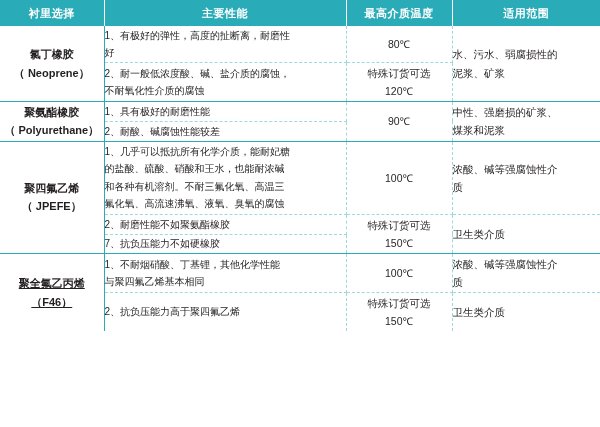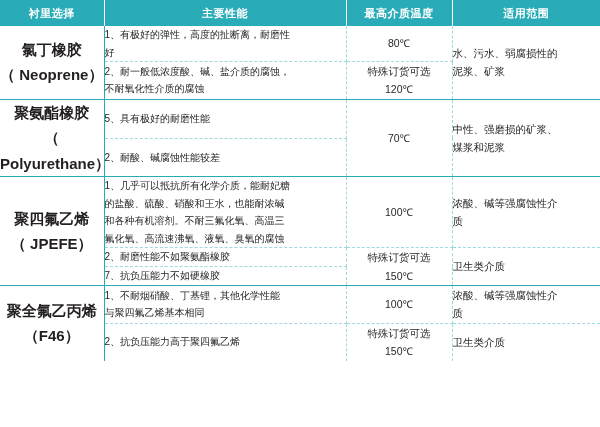--- a/index.html
+++ b/index.html
@@ -43,21 +43,21 @@
     width: 242px;
   }
   .col-temp {
     width: 106px;
   }
   .col-scope {
     width: 148px;
   }
   .name-cell {
     text-align: center;
-    font-size: 15px;
+    font-size: 11px;
     font-weight: bold;
     line-height: 1.7;
     color: #231f20;
     border-right: 1px solid #2aacb8;
     border-bottom: 1px solid #2aacb8;
     padding: 2px 4px;
   }
   .perf-cell {
     font-size: 10px;
     line-height: 1.75;
@@ -153,24 +153,24 @@
         <span class="line">120℃</span>
       </td>
     </tr>
 
     <tr>
       <td class="name-cell" rowspan="2">
         <span class="line">聚氨酯橡胶</span>
         <span class="line">（ Polyurethane）</span>
       </td>
       <td class="perf-cell">
-        <span class="line">5、具有极好的耐磨性能</span>
+        <span class="line">1、具有极好的耐磨性能</span>
       </td>
       <td class="temp-cell solid-bottom" rowspan="2">
-        <span class="line">70℃</span>
+        <span class="line">90℃</span>
       </td>
       <td class="scope-cell solid-bottom" rowspan="2">
         <span class="line">中性、强磨损的矿浆、</span>
         <span class="line">煤浆和泥浆</span>
       </td>
     </tr>
     <tr>
       <td class="perf-cell solid-bottom">
         <span class="line">2、耐酸、碱腐蚀性能较差</span>
       </td>
@@ -207,21 +207,21 @@
         <span class="line">卫生类介质</span>
       </td>
     </tr>
     <tr>
       <td class="perf-cell solid-bottom">
         <span class="line">7、抗负压能力不如硬橡胶</span>
       </td>
     </tr>
 
     <tr>
-      <td class="name-cell" rowspan="2" style="border-bottom:none;">
+      <td class="name-cell" rowspan="2" style="border-bottom:none;text-decoration:underline;">
         <span class="line">聚全氟乙丙烯</span>
         <span class="line">（F46）</span>
       </td>
       <td class="perf-cell">
         <span class="line">1、不耐烟硝酸、丁基锂，其他化学性能</span>
         <span class="line">与聚四氟乙烯基本相同</span>
       </td>
       <td class="temp-cell">
         <span class="line">100℃</span>
       </td>

